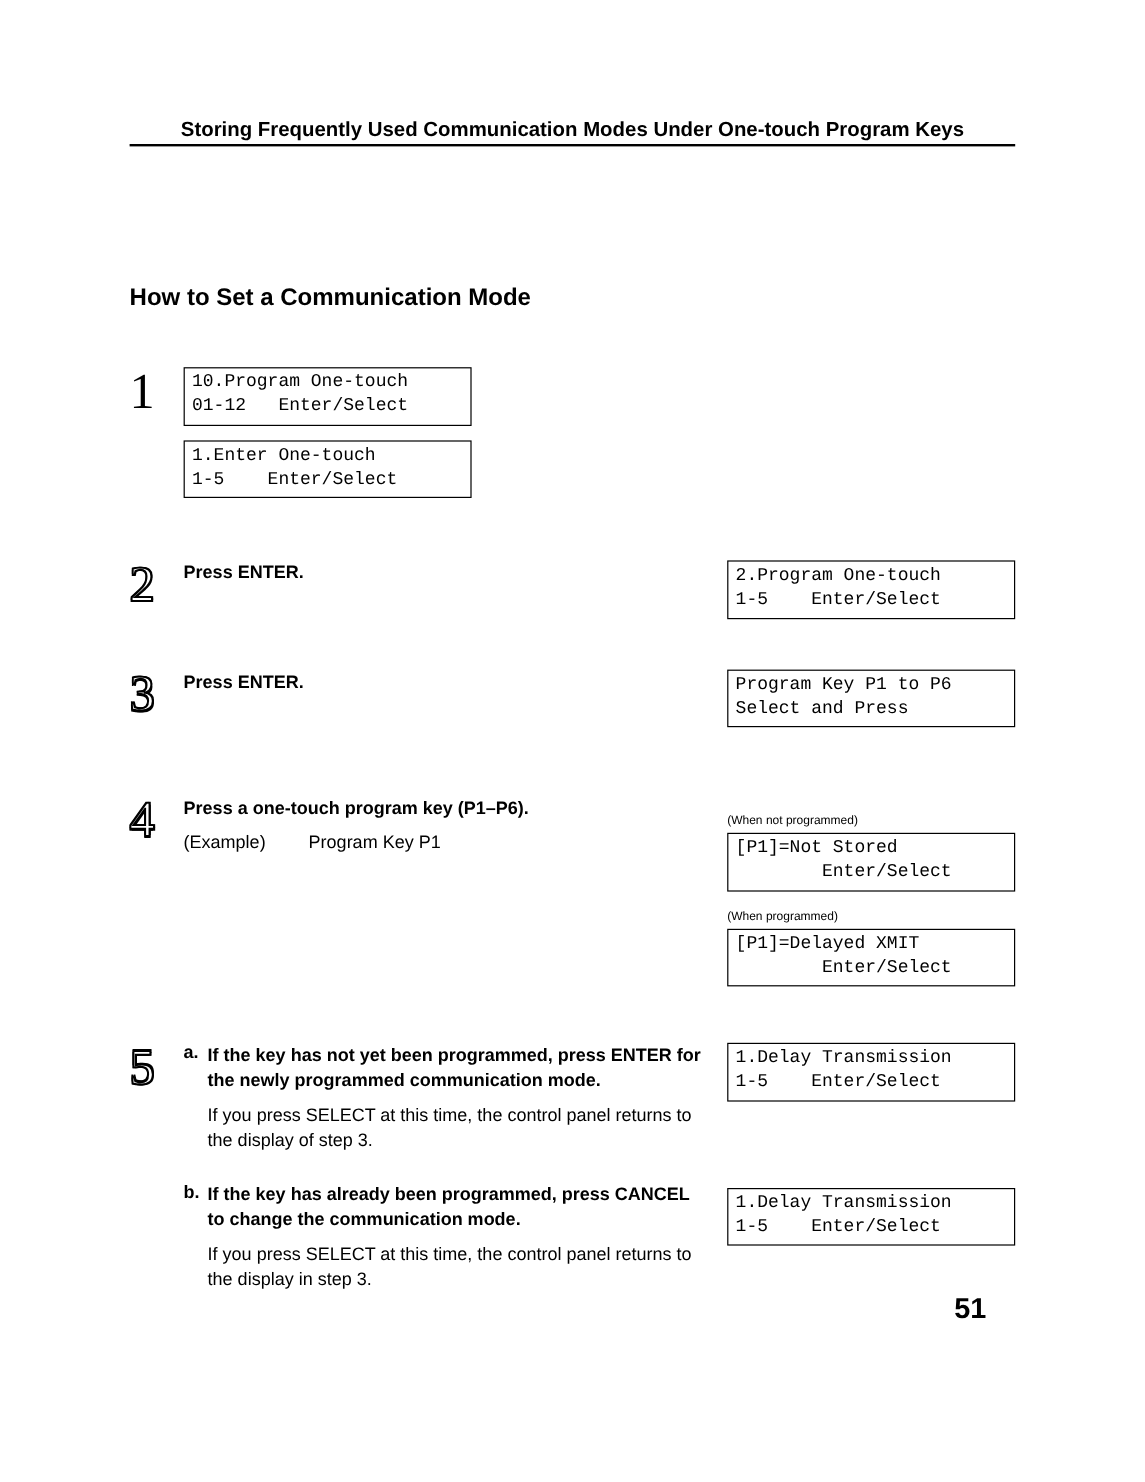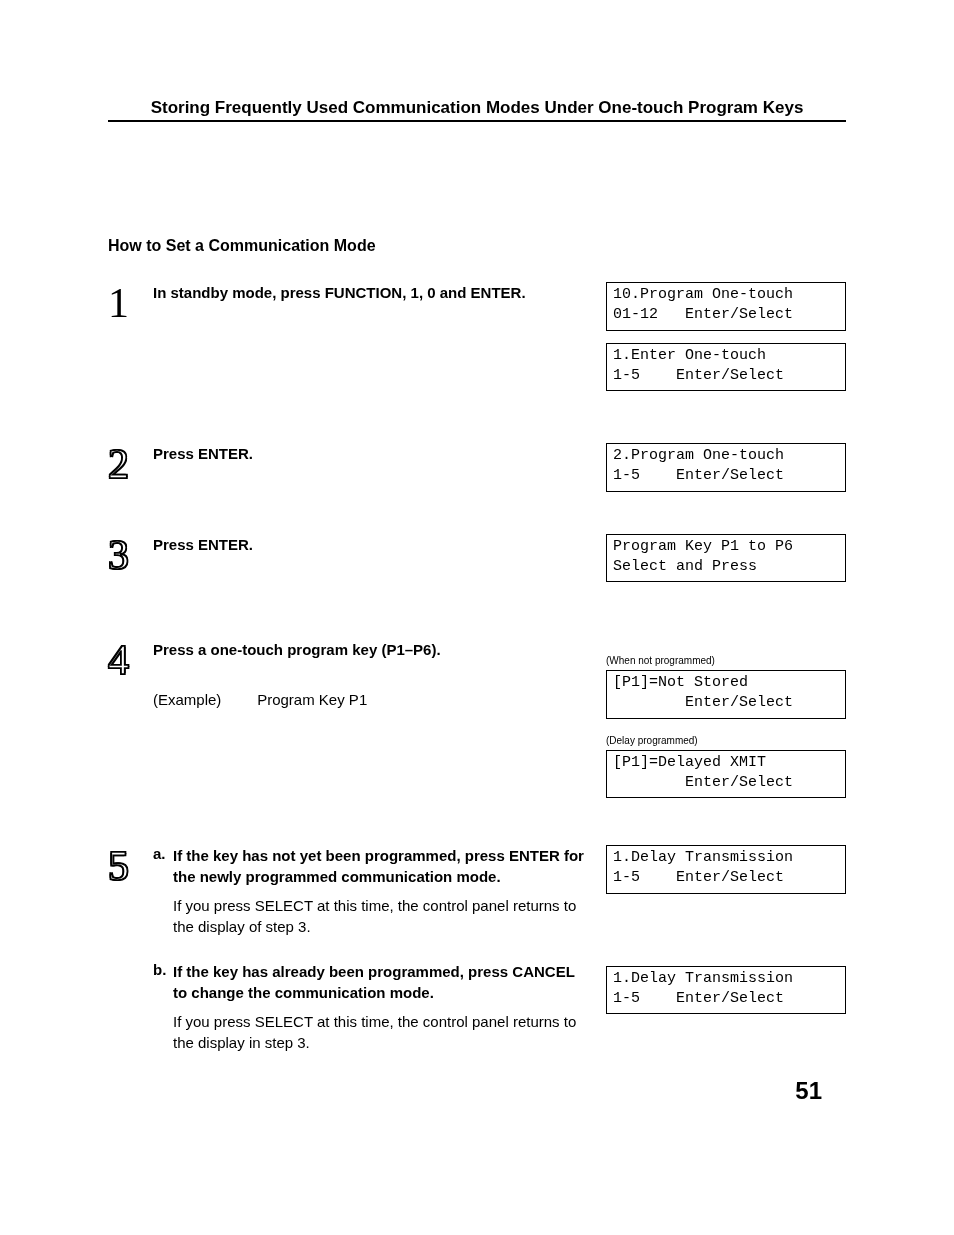--- a/index.html
+++ b/index.html
@@ -16,23 +16,23 @@
   }
   .header-title{
     font-size:17px;
     font-weight:bold;
     border-bottom:2px solid #000;
     padding-bottom:2px;
     margin-bottom:115px;
     text-align:center;
   }
   .section-title{
-    font-size:16px;
+    font-size:20px;
     font-weight:bold;
-    margin-bottom:27px;
+    margin-bottom:46px;
   }
   .step{
     display:flex;
     align-items:flex-start;
     margin-bottom:40px;
   }
   .step-num{
     width:45px;
     flex:0 0 45px;
     font-family:"Times New Roman",serif;
@@ -51,21 +51,21 @@
     padding-right:20px;
   }
   .step-instr{
     font-size:15px;
     font-weight:bold;
     line-height:1.4;
     margin-bottom:6px;
   }
   .example-line{
     font-size:15px;
-    margin-top:31px;
+    margin-top:10px;
   }
   .example-label{display:inline-block;width:100px;}
   .display-col{
     flex:0 0 240px;
   }
   .display-box{
     border:1px solid #000;
     font-family:"Courier New",monospace;
     font-size:15px;
     line-height:1.35;
@@ -102,23 +102,20 @@
 <body>
 
 <div class="page">
 
   <div class="header-title">Storing Frequently Used Communication Modes Under One-touch Program Keys</div>
 
   <div class="section-title">How to Set a Communication Mode</div>
 
   <div class="step">
     <div class="step-num">1</div>
-    <div class="step-body">
-      <div class="step-instr">In standby mode, press FUNCTION, 1, 0 and ENTER.</div>
-    </div>
     <div class="display-col">
       <div class="display-box"><span>10.Program One-touch</span>
 <span>01-12   Enter/Select</span></div>
       <div class="display-box"><span>1.Enter One-touch</span>
 <span>1-5    Enter/Select</span></div>
     </div>
   </div>
 
   <div class="step" style="margin-top:10px;margin-bottom:30px;">
     <div class="step-num outline">2</div>
@@ -148,21 +145,21 @@
       <div class="step-instr">Press a one-touch program key (P1–P6).</div>
       <div class="example-line">
         <span class="example-label">(Example)</span>
         <span>Program Key  P1</span>
       </div>
     </div>
     <div class="display-col">
       <div class="display-caption">(When not programmed)</div>
       <div class="display-box"><span>[P1]=Not Stored</span>
 <span>        Enter/Select</span></div>
-      <div class="display-caption">(Delay programmed)</div>
+      <div class="display-caption">(When programmed)</div>
       <div class="display-box"><span>[P1]=Delayed XMIT</span>
 <span>        Enter/Select</span></div>
     </div>
   </div>
 
   <div class="step">
     <div class="step-num outline">5</div>
     <div class="step-body">
 
       <div class="sub-step">

